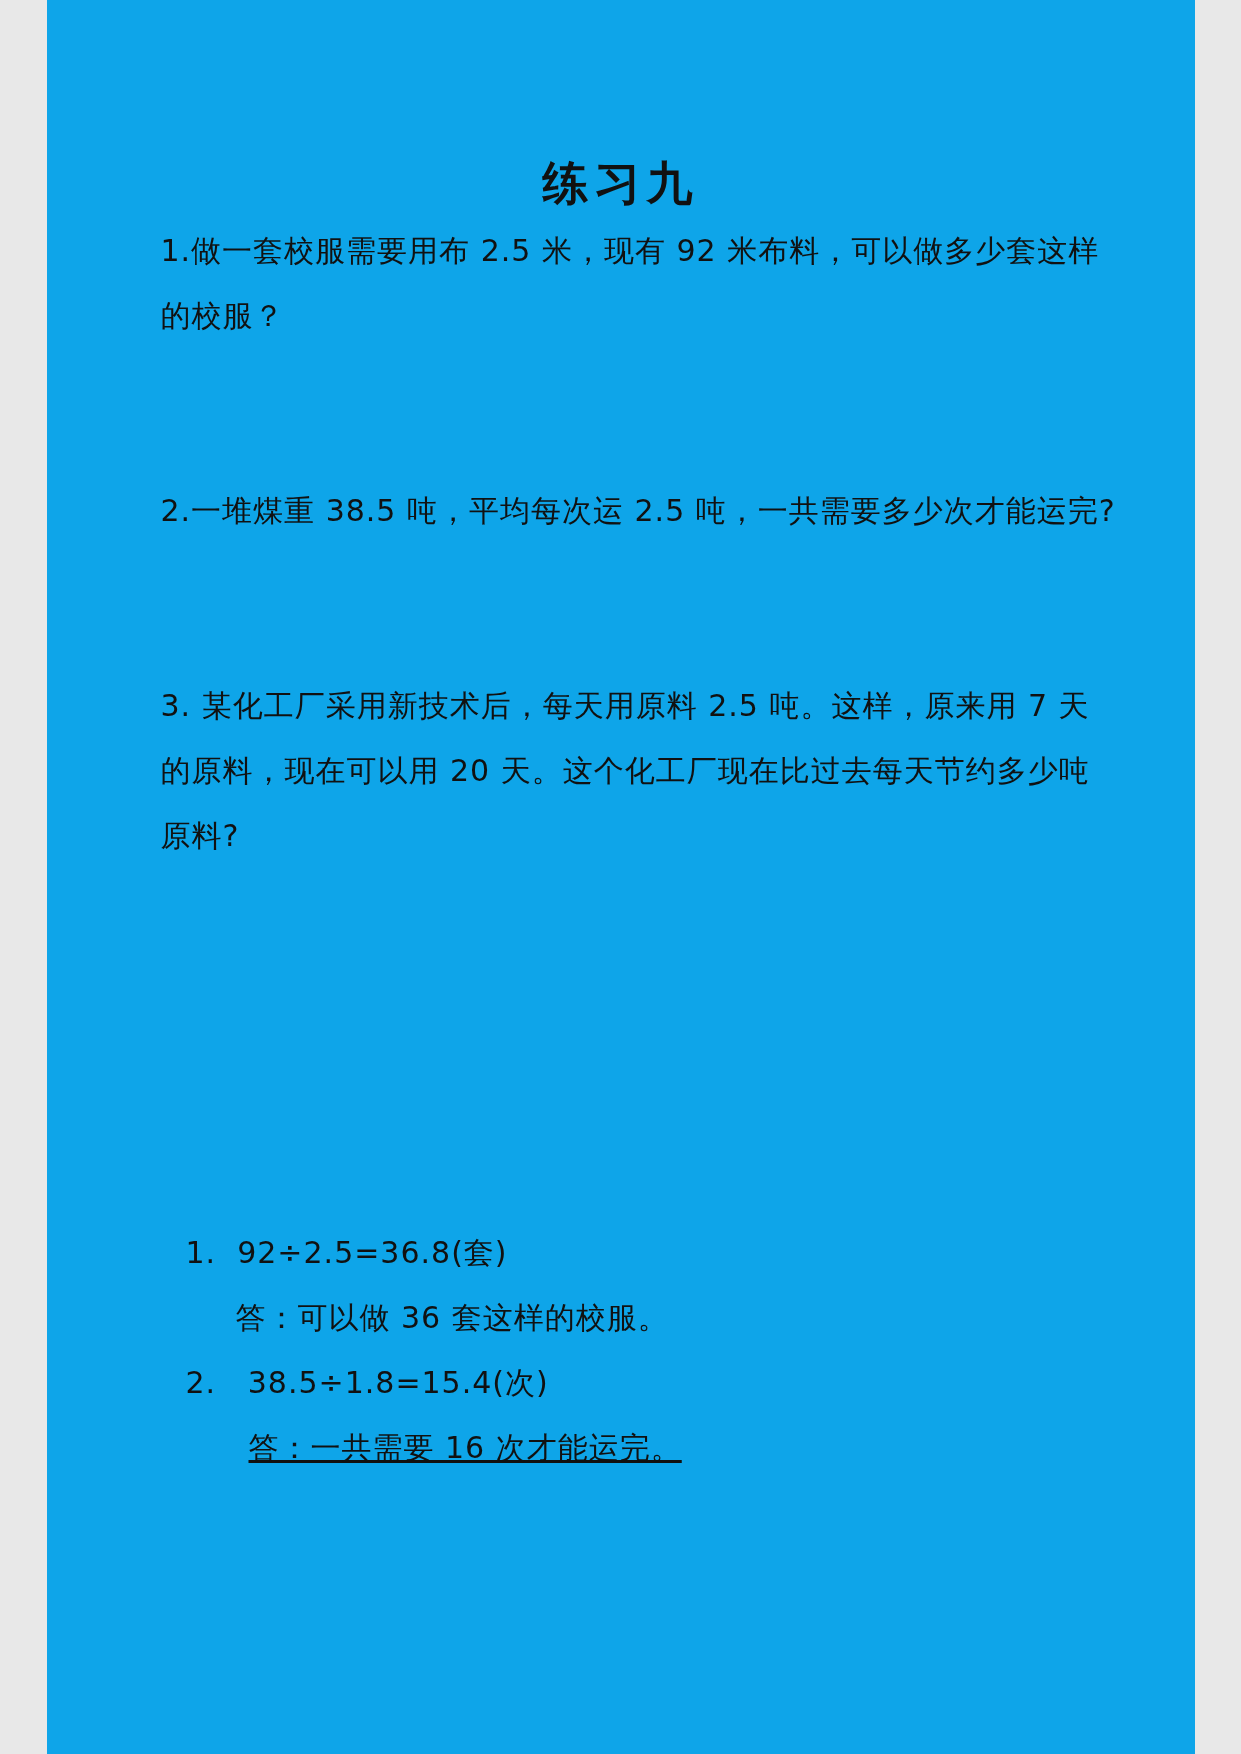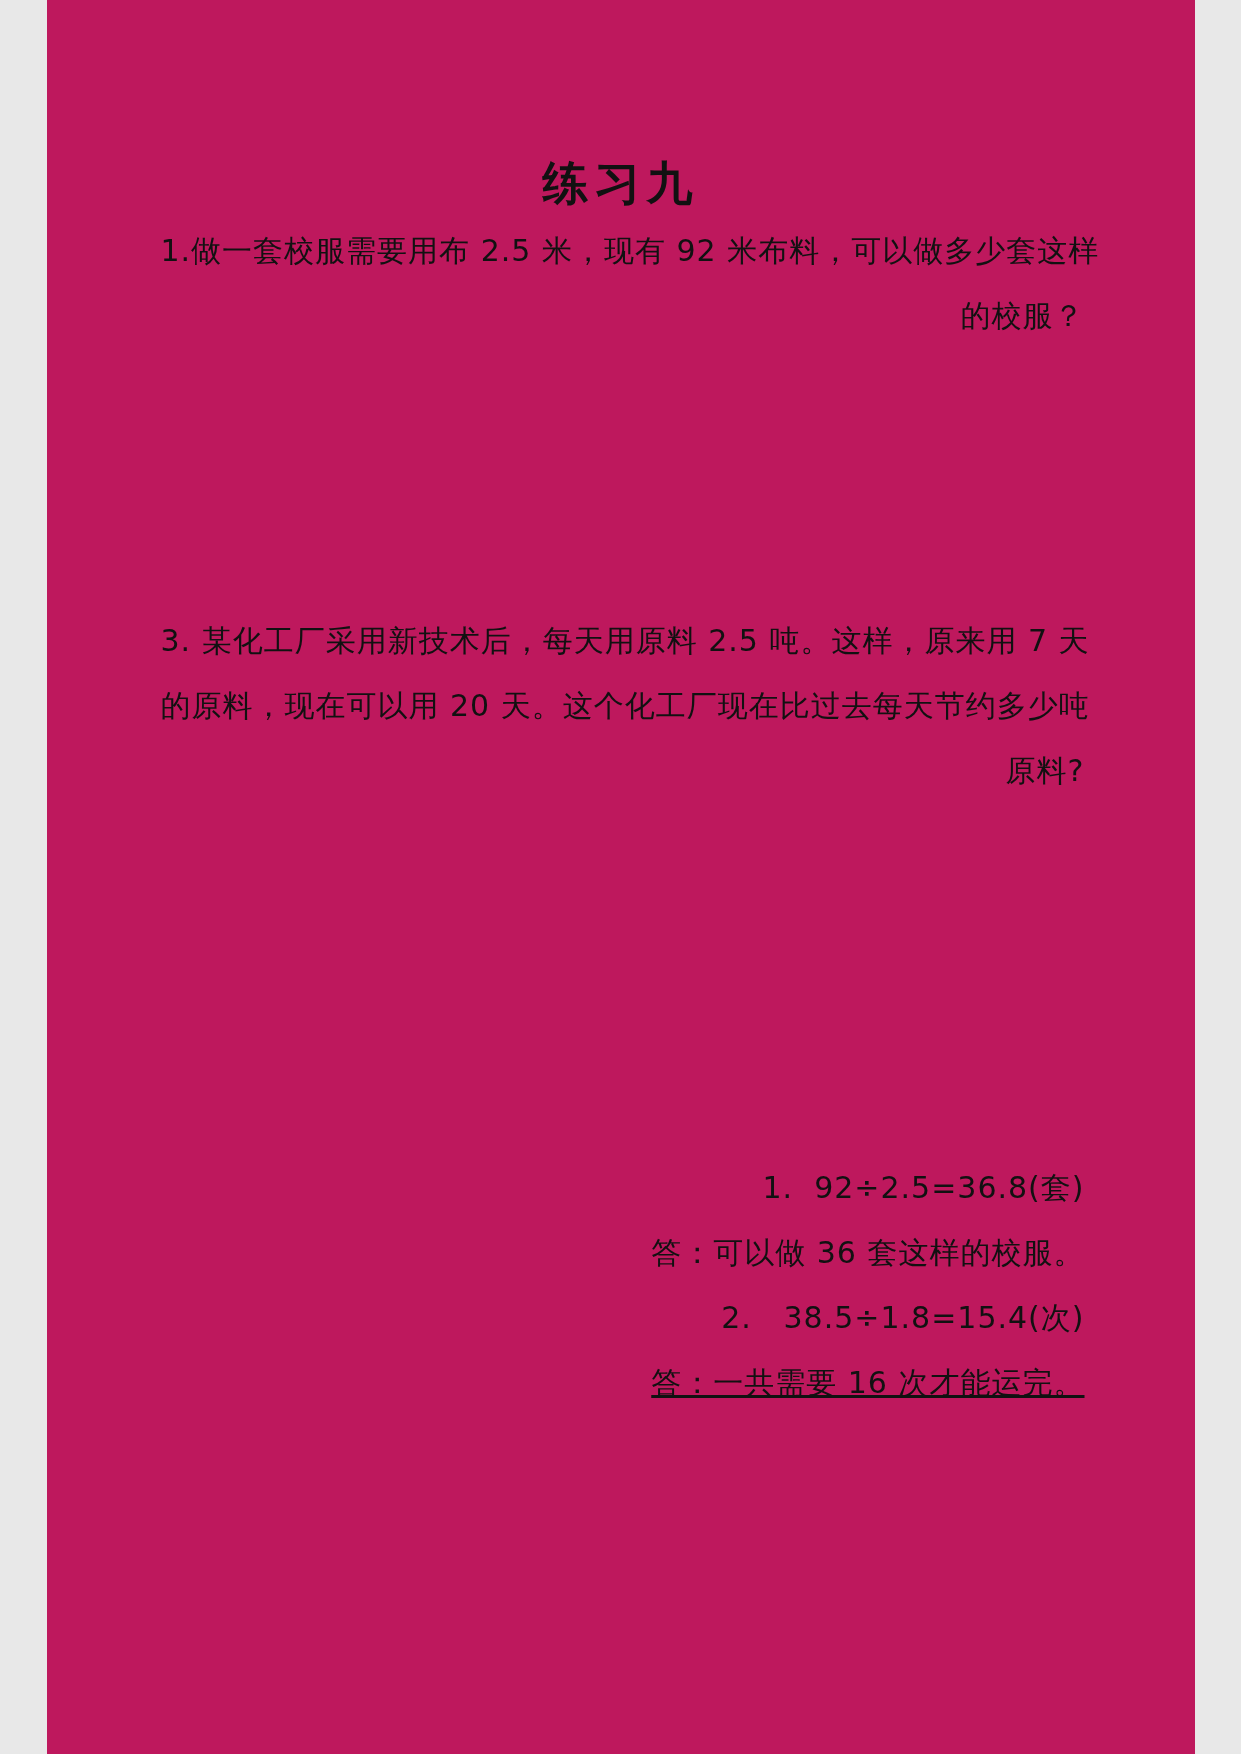--- a/index.html
+++ b/index.html
@@ -5,31 +5,30 @@
   html, body {
     margin: 0;
     padding: 0;
     background: #e8e8e8;
   }
   .page {
     position: relative;
     width: 1148px;
     height: 1754px;
     margin: 0 auto;
-    background: #be185d;
+    background: #0ea5e9;
     color: #111111;
     box-sizing: border-box;
     padding-top: 148px;
     overflow: hidden;
     font-family: "DejaVu Sans", "Liberation Sans", sans-serif;
   }
   .content {
     padding-left: 114px;
     padding-right: 110px;
-    text-align: right;
   }
   .section-title {
     height: 70px;
     line-height: 70px;
     text-align: center;
     font-size: 46px;
     font-weight: 700;
     letter-spacing: 6px;
     white-space: pre;
   }
@@ -55,20 +54,23 @@
 
   <div class="content">
 
     <div>
       <div class="line">1.做一套校服需要用布 2.5 米，现有 92 米布料，可以做多少套这样</div>
       <div class="line">的校服？</div>
     </div>
 
     <div class="sp2"></div>
 
+    <div>
+      <div class="line">2.一堆煤重 38.5 吨，平均每次运 2.5 吨，一共需要多少次才能运完?</div>
+    </div>
 
     <div class="sp2"></div>
 
     <div>
       <div class="line">3. 某化工厂采用新技术后，每天用原料 2.5 吨。这样，原来用 7 天</div>
       <div class="line">的原料，现在可以用 20 天。这个化工厂现在比过去每天节约多少吨</div>
       <div class="line">原料?</div>
     </div>
 
   </div>

